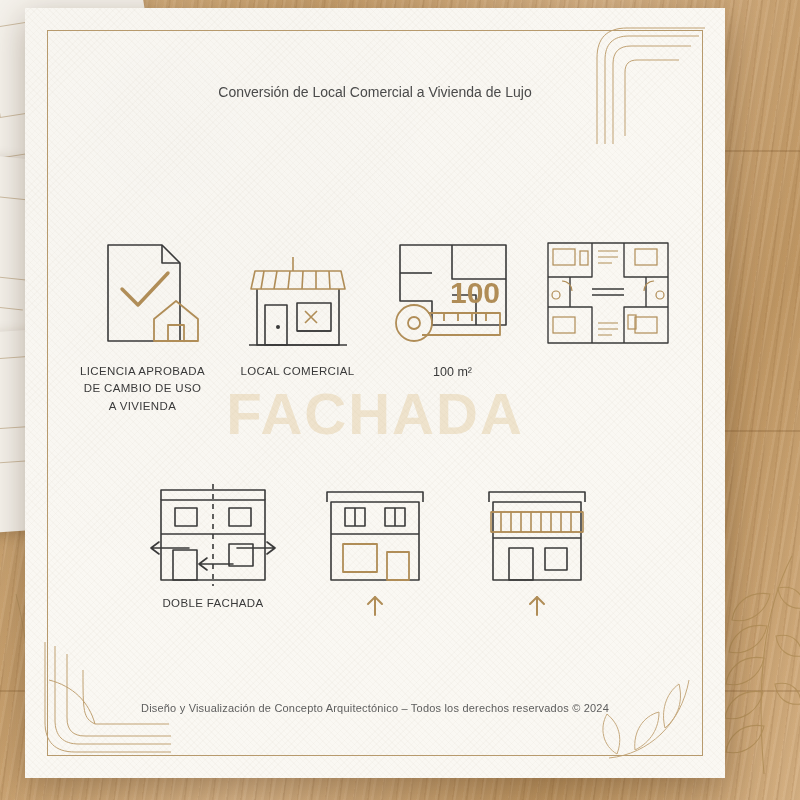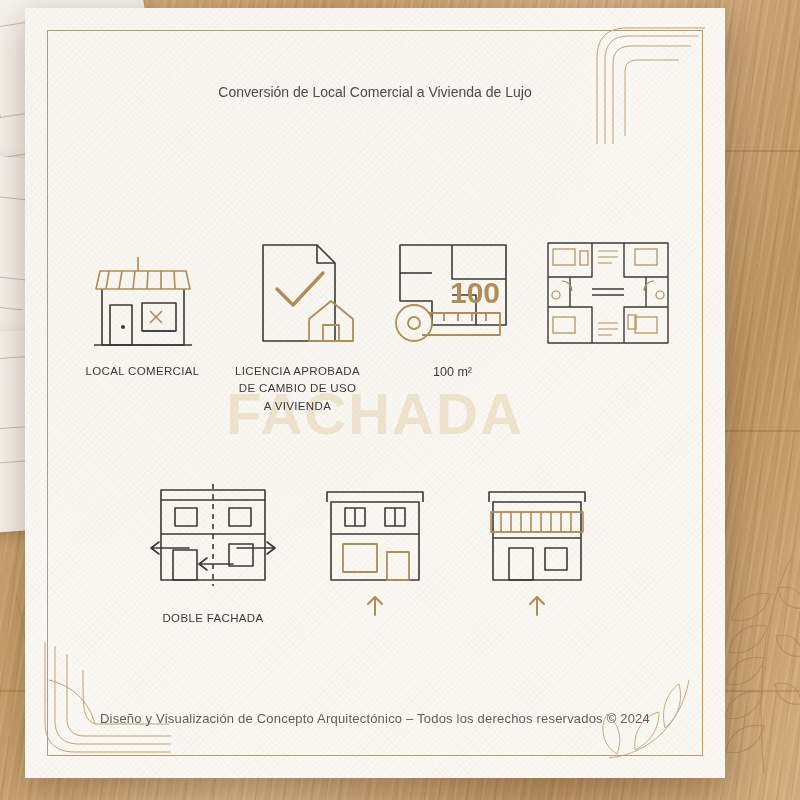--- a/index.html
+++ b/index.html
@@ -156,35 +156,35 @@
 
   .cell-label {
     margin-top: 14px;
     font-size: 11.5px;
     letter-spacing: 0.35px;
     line-height: 1.5;
     color: #3a3a3a;
     text-transform: uppercase;
     white-space: pre-line;
   }
-  .row-2 .cell-label { margin-top: 22px; }
+  .row-2 .cell-label { margin-top: 7px; }
 
   .arrow-up {
     margin: 6px auto 0;
     width: 18px;
     height: 22px;
   }
 
   
   .footer {
     position: absolute;
     left: 0; right: 0;
-    bottom: 52px;
+    bottom: 64px;
     text-align: center;
-    font-size: 13px;
+    font-size: 11px;
     color: #5d5d5d;
     letter-spacing: 0.2px;
   }
 
   
   .watermark {
     position: absolute;
     left: 0; right: 0;
     top: 372px;
     text-align: center;
@@ -298,59 +298,59 @@
     <div class="header">
       <div class="subtitle">Conversión de Local Comercial a Vivienda de Lujo</div>
     </div>
 
     <div class="watermark">FACHADA</div>
 
     <div class="row row-1">
 
       <div class="cell">
         <div class="icon-wrap">
+          <svg width="118" height="110" viewBox="0 0 118 110">
+            <g fill="none" stroke="#3a3a3a" stroke-width="1.6" stroke-linejoin="round">
+              <path d="M24 6 L78 6 L96 24 L96 102 L24 102 Z"></path>
+              <path d="M78 6 L78 24 L96 24"></path>
+            </g>
+            <g fill="none" stroke="#b08d57" stroke-width="3.4" stroke-linecap="round" stroke-linejoin="round">
+              <path d="M38 50 L54 66 L84 34"></path>
+            </g>
+            <g fill="none" stroke="#b08d57" stroke-width="1.8" stroke-linejoin="round">
+              <path d="M70 80 L92 62 L114 80 L114 102 L70 102 Z"></path>
+              <rect x="84" y="86" width="16" height="16"></rect>
+            </g>
+          </svg>
+        </div>
+        <div class="cell-label">LICENCIA APROBADA
+DE CAMBIO DE USO
+A VIVIENDA</div>
+      </div>
+
+      <div class="cell">
+        <div class="icon-wrap">
           <svg width="126" height="104" viewBox="0 0 126 104">
             <g fill="none" stroke="#3a3a3a" stroke-width="1.6" stroke-linejoin="round">
               <path d="M22 44 L22 100 L104 100 L104 44"></path>
               <path d="M14 100 L112 100"></path>
               <rect x="30" y="60" width="22" height="40"></rect>
               <rect x="62" y="58" width="34" height="28"></rect>
               <path d="M62 86 L96 86"></path>
             </g>
             <g fill="none" stroke="#b08d57" stroke-width="1.6" stroke-linejoin="round">
               <path d="M16 44 L20 26 L106 26 L110 44 Z"></path>
               <path d="M29 26 L26 44 M42 26 L39 44 M55 26 L53 44 M68 26 L67 44 M81 26 L81 44 M94 26 L95 44"></path>
               <path d="M58 12 L58 26"></path>
               <path d="M70 66 L82 78 M82 66 L70 78"></path>
             </g>
             <circle cx="43" cy="82" r="2" fill="#3a3a3a"></circle>
           </svg>
         </div>
         <div class="cell-label">LOCAL COMERCIAL</div>
-      </div>
-
-      <div class="cell">
-        <div class="icon-wrap">
-          <svg width="118" height="110" viewBox="0 0 118 110">
-            <g fill="none" stroke="#3a3a3a" stroke-width="1.6" stroke-linejoin="round">
-              <path d="M24 6 L78 6 L96 24 L96 102 L24 102 Z"></path>
-              <path d="M78 6 L78 24 L96 24"></path>
-            </g>
-            <g fill="none" stroke="#b08d57" stroke-width="3.4" stroke-linecap="round" stroke-linejoin="round">
-              <path d="M38 50 L54 66 L84 34"></path>
-            </g>
-            <g fill="none" stroke="#b08d57" stroke-width="1.8" stroke-linejoin="round">
-              <path d="M70 80 L92 62 L114 80 L114 102 L70 102 Z"></path>
-              <rect x="84" y="86" width="16" height="16"></rect>
-            </g>
-          </svg>
-        </div>
-        <div class="cell-label">LICENCIA APROBADA
-DE CAMBIO DE USO
-A VIVIENDA</div>
       </div>
 
       <div class="cell">
         <div class="icon-wrap">
           <svg width="130" height="110" viewBox="0 0 130 110">
             <g fill="none" stroke="#3a3a3a" stroke-width="1.6" stroke-linejoin="round">
               <path d="M12 6 L118 6 L118 86 L44 86 L44 62 L12 62 Z"></path>
               <path d="M12 34 L44 34"></path>
               <path d="M64 6 L64 40 L118 40"></path>
               <path d="M64 56 L88 56 L88 86"></path>

